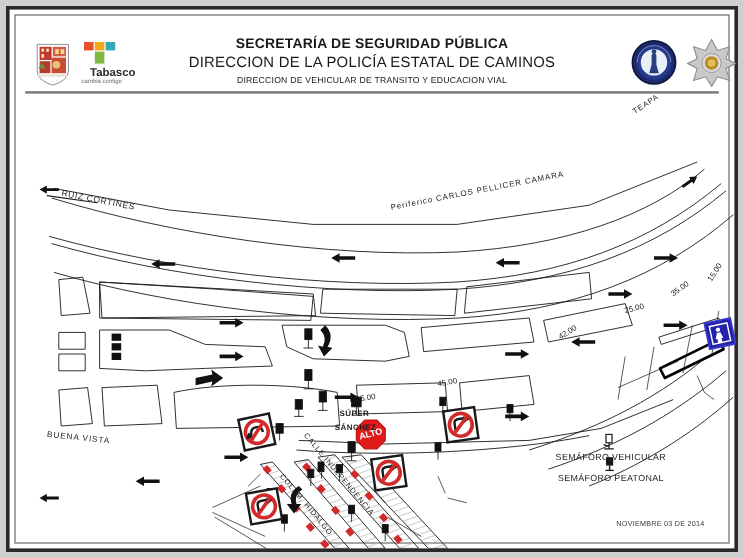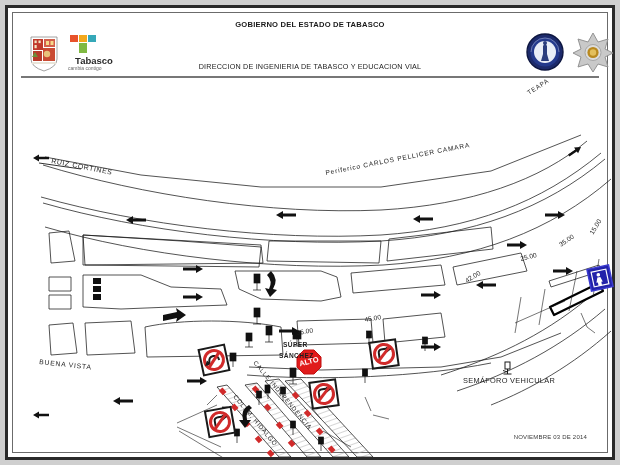--- a/index.html
+++ b/index.html
@@ -186,22 +186,23 @@
             <rect x="11" y="1" width="8" height="7" fill="#f3a81c"></rect>
             <rect x="20" y="1" width="8" height="7" fill="#35a8b8"></rect>
             <rect x="11" y="9" width="8" height="10" fill="#7fb942"></rect>
             <rect x="2" y="9" width="8" height="5" fill="#ffffff"></rect>
             <rect x="20" y="9" width="8" height="5" fill="#ffffff"></rect>
           </svg>
           <div id="tabasco-word">Tabasco</div>
           <div id="tabasco-tag">cambia contigo</div>
         </div>
 
-        <div id="hdr-gob" class="hdr-line">GOBIERNO DEL ESTADO DE TABASCO</div>
-        <div id="hdr-sub" class="hdr-line">DIRECCION DE INGENIERIA DE TABASCO Y EDUCACION VIAL</div>
+        <div id="hdr-secretaria" class="hdr-line">SECRETARÍA DE SEGURIDAD PÚBLICA</div>
+        <div id="hdr-direccion" class="hdr-line">DIRECCION  DE LA POLICÍA ESTATAL  DE CAMINOS</div>
+        <div id="hdr-sub" class="hdr-line">DIRECCION DE VEHICULAR DE TRANSITO Y EDUCACION VIAL</div>
 
         <div id="logo-policia">
           <svg width="40" height="42" viewBox="0 0 40 42">
             <circle cx="20" cy="21" r="18" fill="#1c2a6b" stroke="#0d1640" stroke-width="1.4"></circle>
             <circle cx="20" cy="21" r="14.5" fill="#243a8c"></circle>
             <circle cx="20" cy="21" r="11" fill="#e9eef7"></circle>
             <path d="M20 12 l2 3 l0 8 l2 7 l-8 0 l2 -7 l0 -8 Z" fill="#2a3d7d"></path>
             <circle cx="20" cy="12" r="2" fill="#2a3d7d"></circle>
             <path d="M 6 21 a 14 14 0 0 1 28 0" fill="none" stroke="#ffffff" stroke-width="0.6" opacity="0.55"></path>
           </svg>
@@ -542,19 +543,29 @@
           <span class="legend-sym">
             <svg width="14" height="15" viewBox="0 0 14 15">
               <rect x="4" y="1" width="5" height="7" fill="none" stroke="#1a1a1a" stroke-width="1"></rect>
               <line x1="6.5" y1="8" x2="6.5" y2="13" stroke="#1a1a1a" stroke-width="1"></line>
               <line x1="2.5" y1="13" x2="10.5" y2="13" stroke="#1a1a1a" stroke-width="1"></line>
               <line x1="2" y1="9.5" x2="6.5" y2="11" stroke="#1a1a1a" stroke-width="1"></line>
             </svg>
           </span>
           <span class="legend-label">SEMÁFORO  VEHICULAR</span>
         </div>
+        <div class="legend-row">
+          <span class="legend-sym">
+            <svg width="14" height="15" viewBox="0 0 14 15">
+              <rect x="4" y="2" width="6" height="7" fill="#1a1a1a"></rect>
+              <line x1="7" y1="9" x2="7" y2="13" stroke="#1a1a1a" stroke-width="1.2"></line>
+              <line x1="3.5" y1="13" x2="10.5" y2="13" stroke="#1a1a1a" stroke-width="1.2"></line>
+            </svg>
+          </span>
+          <span class="legend-label">SEMÁFORO  PEATONAL</span>
+        </div>
       </div>
 
       <div id="footer-date">NOVIEMBRE 03 DE 2014</div>
 
     </div>
   </div>
 </div>
 
 </body></html>

